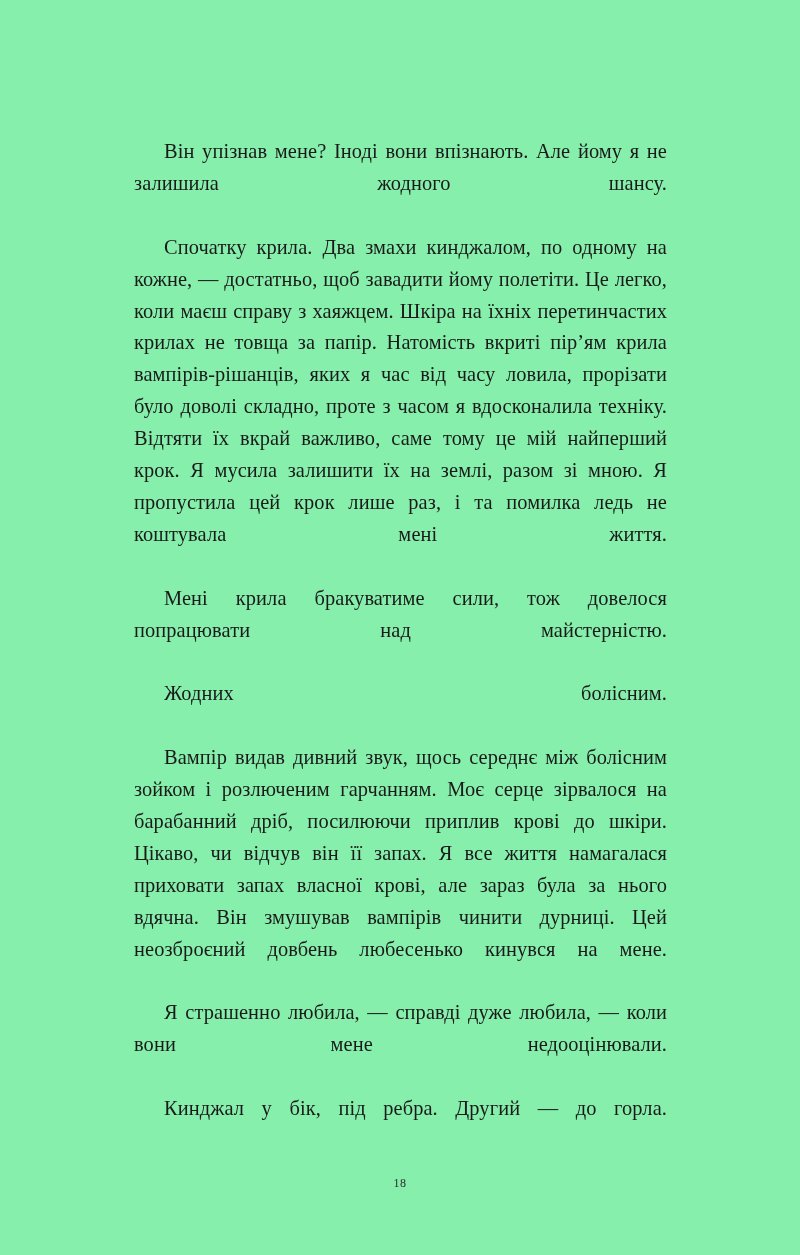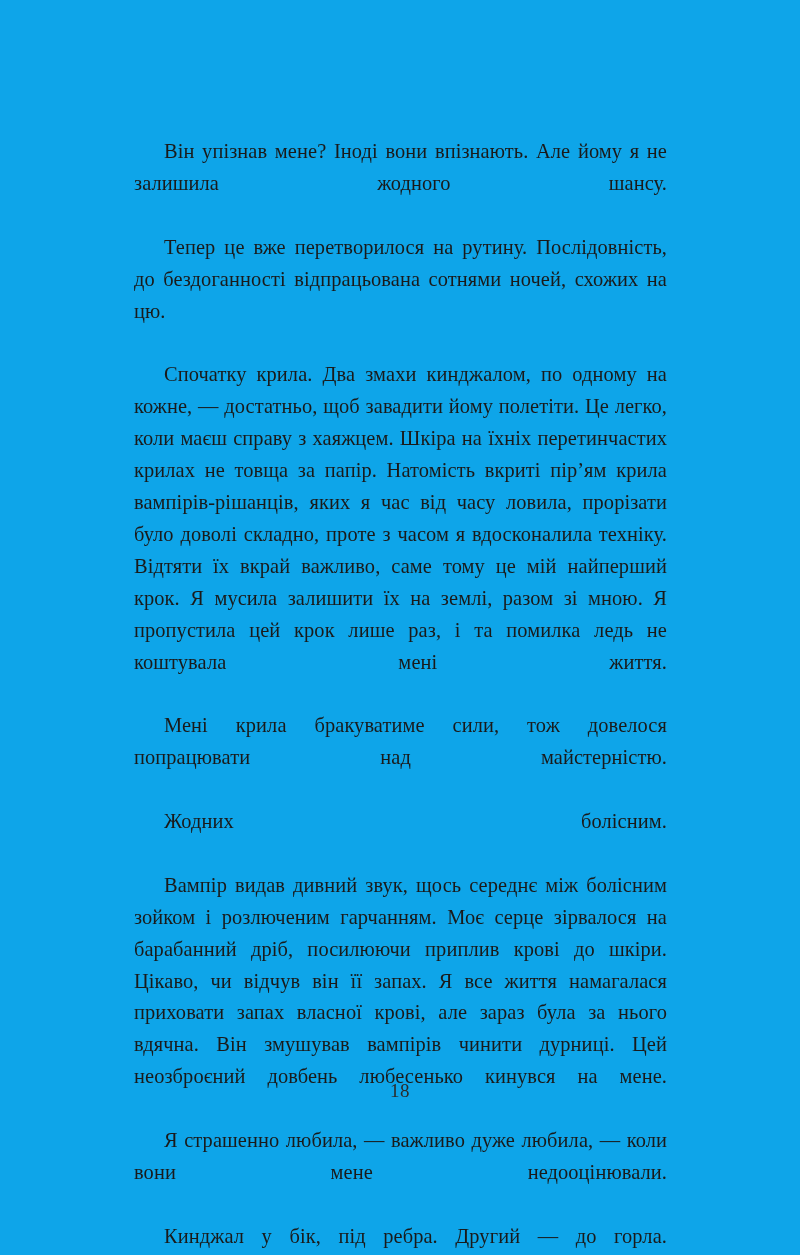--- a/index.html
+++ b/index.html
@@ -13,21 +13,21 @@
     background: #ffffff;
     font-family: "Liberation Serif", "DejaVu Serif", serif;
     color: #1a1a1a;
     overflow: hidden;
   }
 
   .page {
     position: relative;
     width: 800px;
     height: 1255px;
-    background: #0ea5e9;
+    background: #86efac;
     box-sizing: border-box;
   }
 
   .text-block {
     position: absolute;
     left: 134px;
     top: 136px;
     width: 533px;
   }
 
@@ -51,41 +51,40 @@
   
   .para::after {
     content: "";
     display: inline-block;
     width: 100%;
   }
 
   .folio {
     position: absolute;
     left: 0;
-    top: 1080px;
+    top: 1172px;
     width: 800px;
     text-align: center;
-    font-size: 19px;
+    font-size: 12px;
     line-height: 22px;
     color: #2b2b2b;
     letter-spacing: 0.4px;
   }
 </style>
 </head>
 <body>
 
 <div class="page">
 
   <div class="text-block">
     <p class="para">Він упізнав мене? Іноді вони впізнають. Але йому я не залишила жодного шансу.</p>
-    <p class="para">Тепер це вже перетворилося на рутину. Послідовність, до бездоганності відпрацьована сотнями ночей, схожих на цю.</p>
     <p class="para">Спочатку крила. Два змахи кинджалом, по одному на кожне, — достатньо, щоб завадити йому полетіти. Це легко, коли маєш справу з хаяжцем. Шкіра на їхніх перетинчастих крилах не товща за папір. Натомість вкриті пір’ям крила вампірів-рішанців, яких я час від часу ловила, прорізати було доволі складно, проте з часом я вдосконалила техніку. Відтяти їх вкрай важливо, саме тому це мій найперший крок. Я мусила залишити їх на землі, разом зі мною. Я пропустила цей крок лише раз, і та помилка ледь не коштувала мені життя.</p>
     <p class="para">Мені крила бракуватиме сили, тож довелося попрацювати над майстерністю.</p>
     <p class="para">Жодних болісним.</p>
     <p class="para">Вампір видав дивний звук, щось середнє між болісним зойком і розлюченим гарчанням. Моє серце зірвалося на барабанний дріб, посилюючи приплив крові до шкіри. Цікаво, чи відчув він її запах. Я все життя намагалася приховати запах власної крові, але зараз була за нього вдячна. Він змушував вампірів чинити дурниці. Цей неозброєний довбень любесенько кинувся на мене.</p>
-    <p class="para">Я страшенно любила, — важливо дуже любила, — коли вони мене недооцінювали.</p>
+    <p class="para">Я страшенно любила, — справді дуже любила, — коли вони мене недооцінювали.</p>
     <p class="para">Кинджал у бік, під ребра. Другий — до горла.</p>
 
   </div>
 
   <div class="folio">18</div>
 
 </div>
 
 </body></html>

